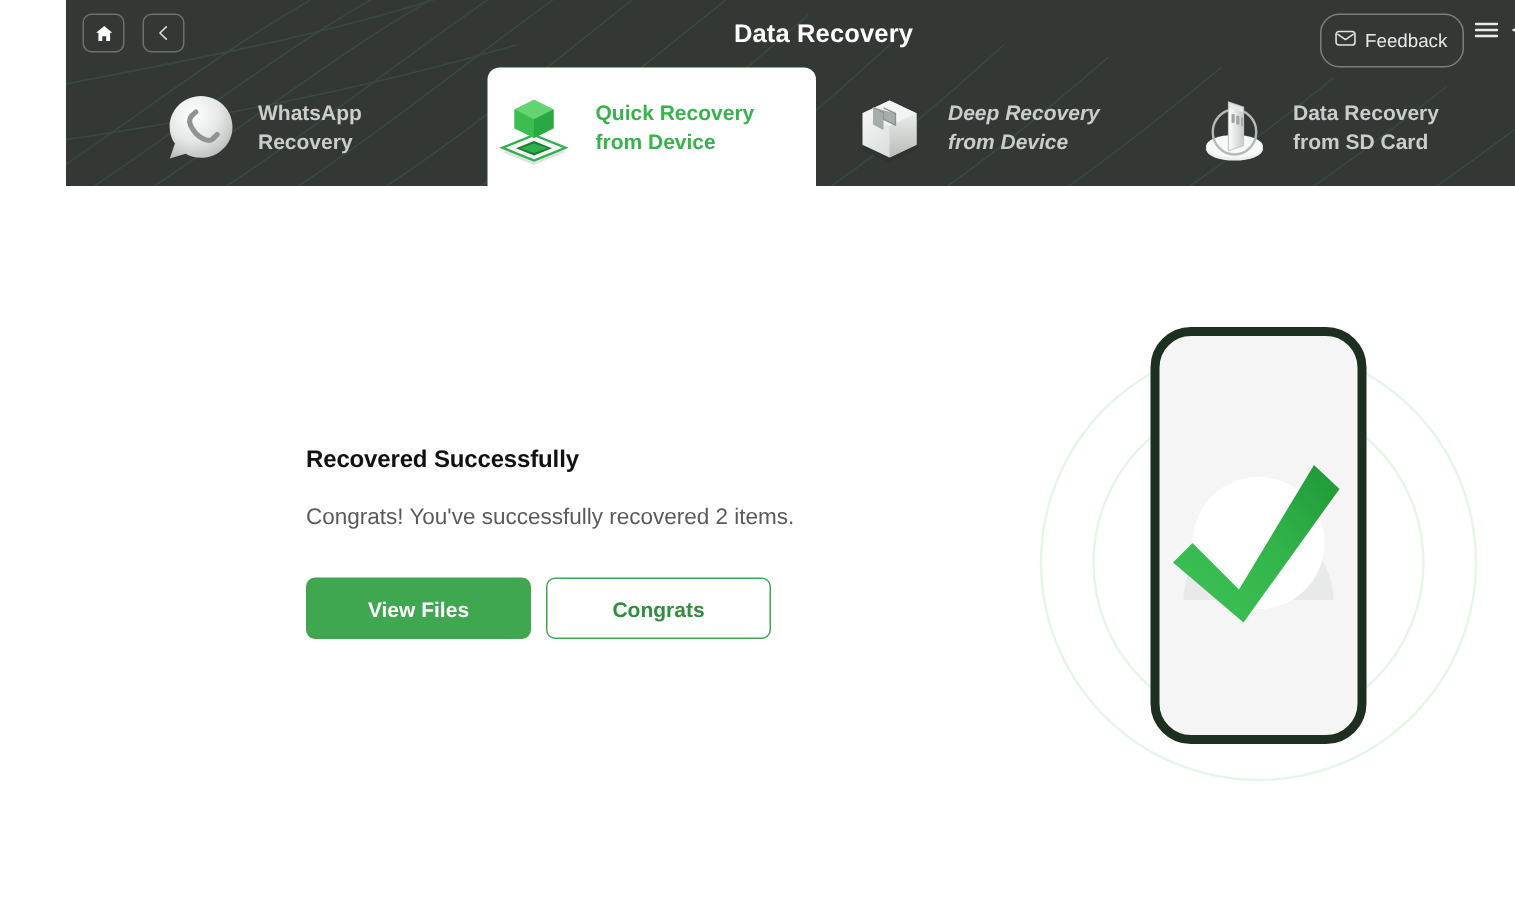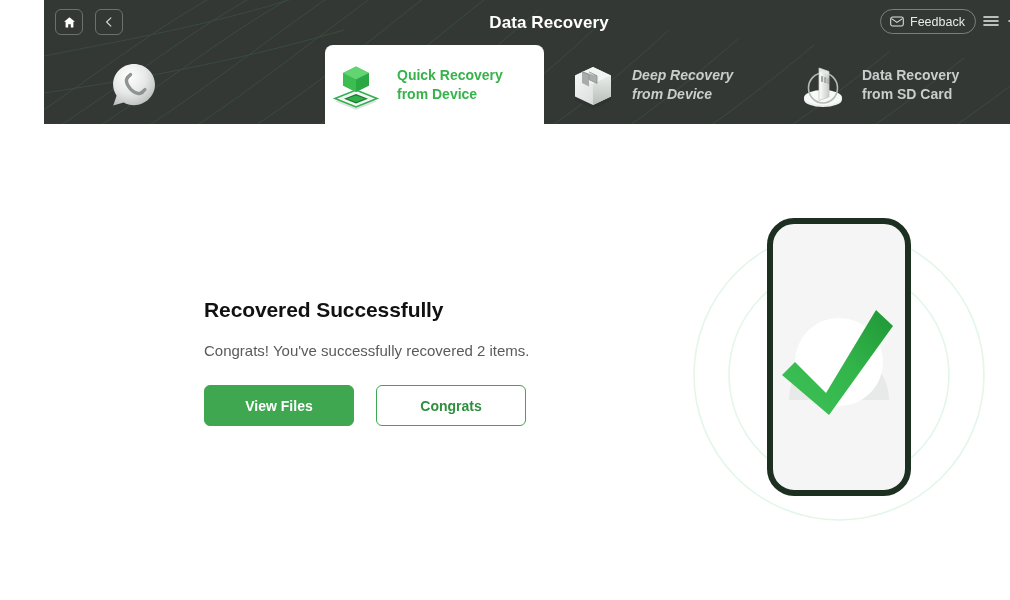--- a/index.html
+++ b/index.html
@@ -48,21 +48,21 @@
 
   .app-title {
     position: absolute; top: 0; left: 0; width: 1010px; height: 45px;
     line-height: 45px; text-align: center;
     color: #ffffff; font-size: 17px; font-weight: bold;
     letter-spacing: 0.1px;
   }
 
   .feedback-btn {
     position: absolute; top: 9px; left: 836px;
-    height: 25px; padding: 0 10px 0 9px;
+    height: 36px; padding: 0 10px 0 9px;
     border: 1px solid #7b807d;
     border-radius: 13px;
     display: flex; align-items: center; gap: 6px;
     cursor: pointer;
   }
   .feedback-label { color: #e8eae9; font-size: 12.5px; }
 
   .win-icon {
     position: absolute; top: 12px;
     width: 20px; height: 20px;
@@ -113,30 +113,30 @@
   .content {
     position: absolute; top: 124px; left: 0;
     width: 1010px; height: 476px;
     background: #ffffff;
   }
   .copy-block {
     position: absolute; left: 160px; top: 174px;
     width: 420px;
   }
   .headline {
-    font-size: 21px; font-weight: bold; color: #111111;
+    font-size: 16px; font-weight: bold; color: #111111;
     letter-spacing: -0.1px;
   }
   .subline {
     margin-top: 20px;
     font-size: 15px; color: #5a5a5a;
   }
   .btn-row {
     position: absolute; left: 160px; top: 261px;
-    display: flex; gap: 22px;
+    display: flex; gap: 10px;
   }
   .btn {
     height: 41px;
     display: flex; align-items: center; justify-content: center;
     font-size: 14px; font-weight: bold;
     border-radius: 6px;
     cursor: pointer;
   }
   .btn-primary {
     width: 150px;
@@ -263,20 +263,22 @@
               </radialGradient>
             </defs>
             <path d="M29 7 C40.6 7 50 16.2 50 27.6 C50 39 40.6 48.2 29 48.2
                      C25.2 48.2 21.7 47.2 18.7 45.5 L8.2 48.6 L11.6 38.7
                      C9.4 35.5 8.1 31.7 8.1 27.6 C8.1 16.2 17.4 7 29 7 Z" fill="url(#waG)"></path>
             <path d="M22.5 20.5 C21 22.5 21.2 25.6 23.2 28.8 C25.6 32.7 29.6 35.6 32.8 36.4
                      C34.6 36.9 36.2 36.4 37.2 35.2" fill="none" stroke="#8e9491" stroke-width="3.4" stroke-linecap="round"></path>
             <path d="M22.5 20.5 L25.6 17.6 M37.2 35.2 L39.9 32.6" fill="none" stroke="#8e9491" stroke-width="3.4" stroke-linecap="round"></path>
           </svg>
         </span>
+        <span class="tab-label">WhatsApp
+Recovery</span>
       </div>
 
       <div class="tab tab-quick active">
         <span class="tab-icon">
           <svg width="56" height="56" viewBox="0 0 56 56" aria-hidden="true">
 
             <path d="M28 36 L49 44.5 L28 53 L7 44.5 Z" fill="#dfe3e1"></path>
             <path d="M28 33 L49 41.5 L28 50 L7 41.5 Z" fill="#f4f6f5"></path>
             <path d="M28 33 L49 41.5 L28 50 L7 41.5 Z" fill="none" stroke="#2fb04a" stroke-width="1.6"></path>
             <path d="M28 37 L40 41.8 L28 46.6 L16 41.8 Z" fill="#1e7a2f"></path>

